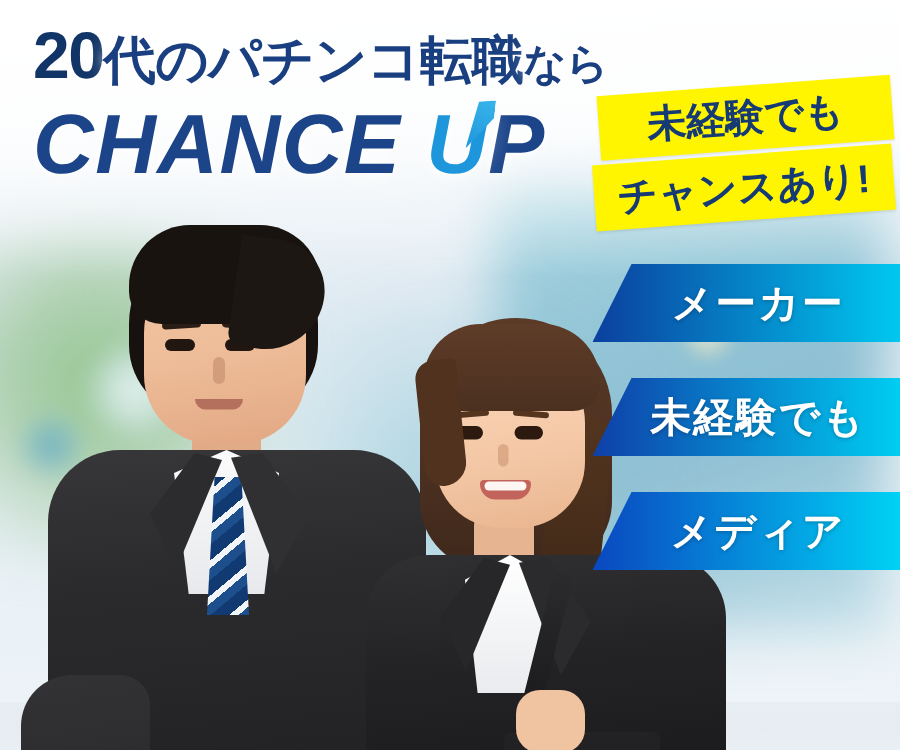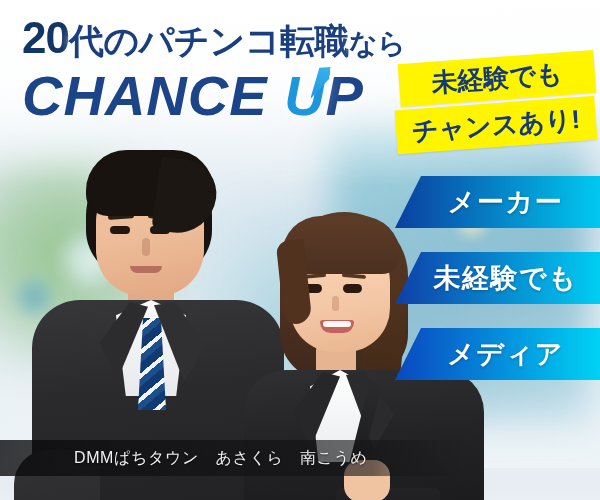--- a/index.html
+++ b/index.html
@@ -334,17 +334,14 @@
       <span>メーカー</span>
     </div>
     <div class="tag" style="background: linear-gradient(90deg, rgb(15, 63, 168) 0%, rgb(0, 205, 242) 100%);">
       <span>未経験でも</span>
     </div>
     <div class="tag" style="background: linear-gradient(90deg, rgb(10, 71, 192) 0%, rgb(0, 210, 245) 100%);">
       <span>メディア</span>
     </div>
   </div>
 
-  <div class="caption">
-    <span>DMMぱちタウン　あさくら　南こうめ</span>
-  </div>
 
 </div>
 
 </body></html>

